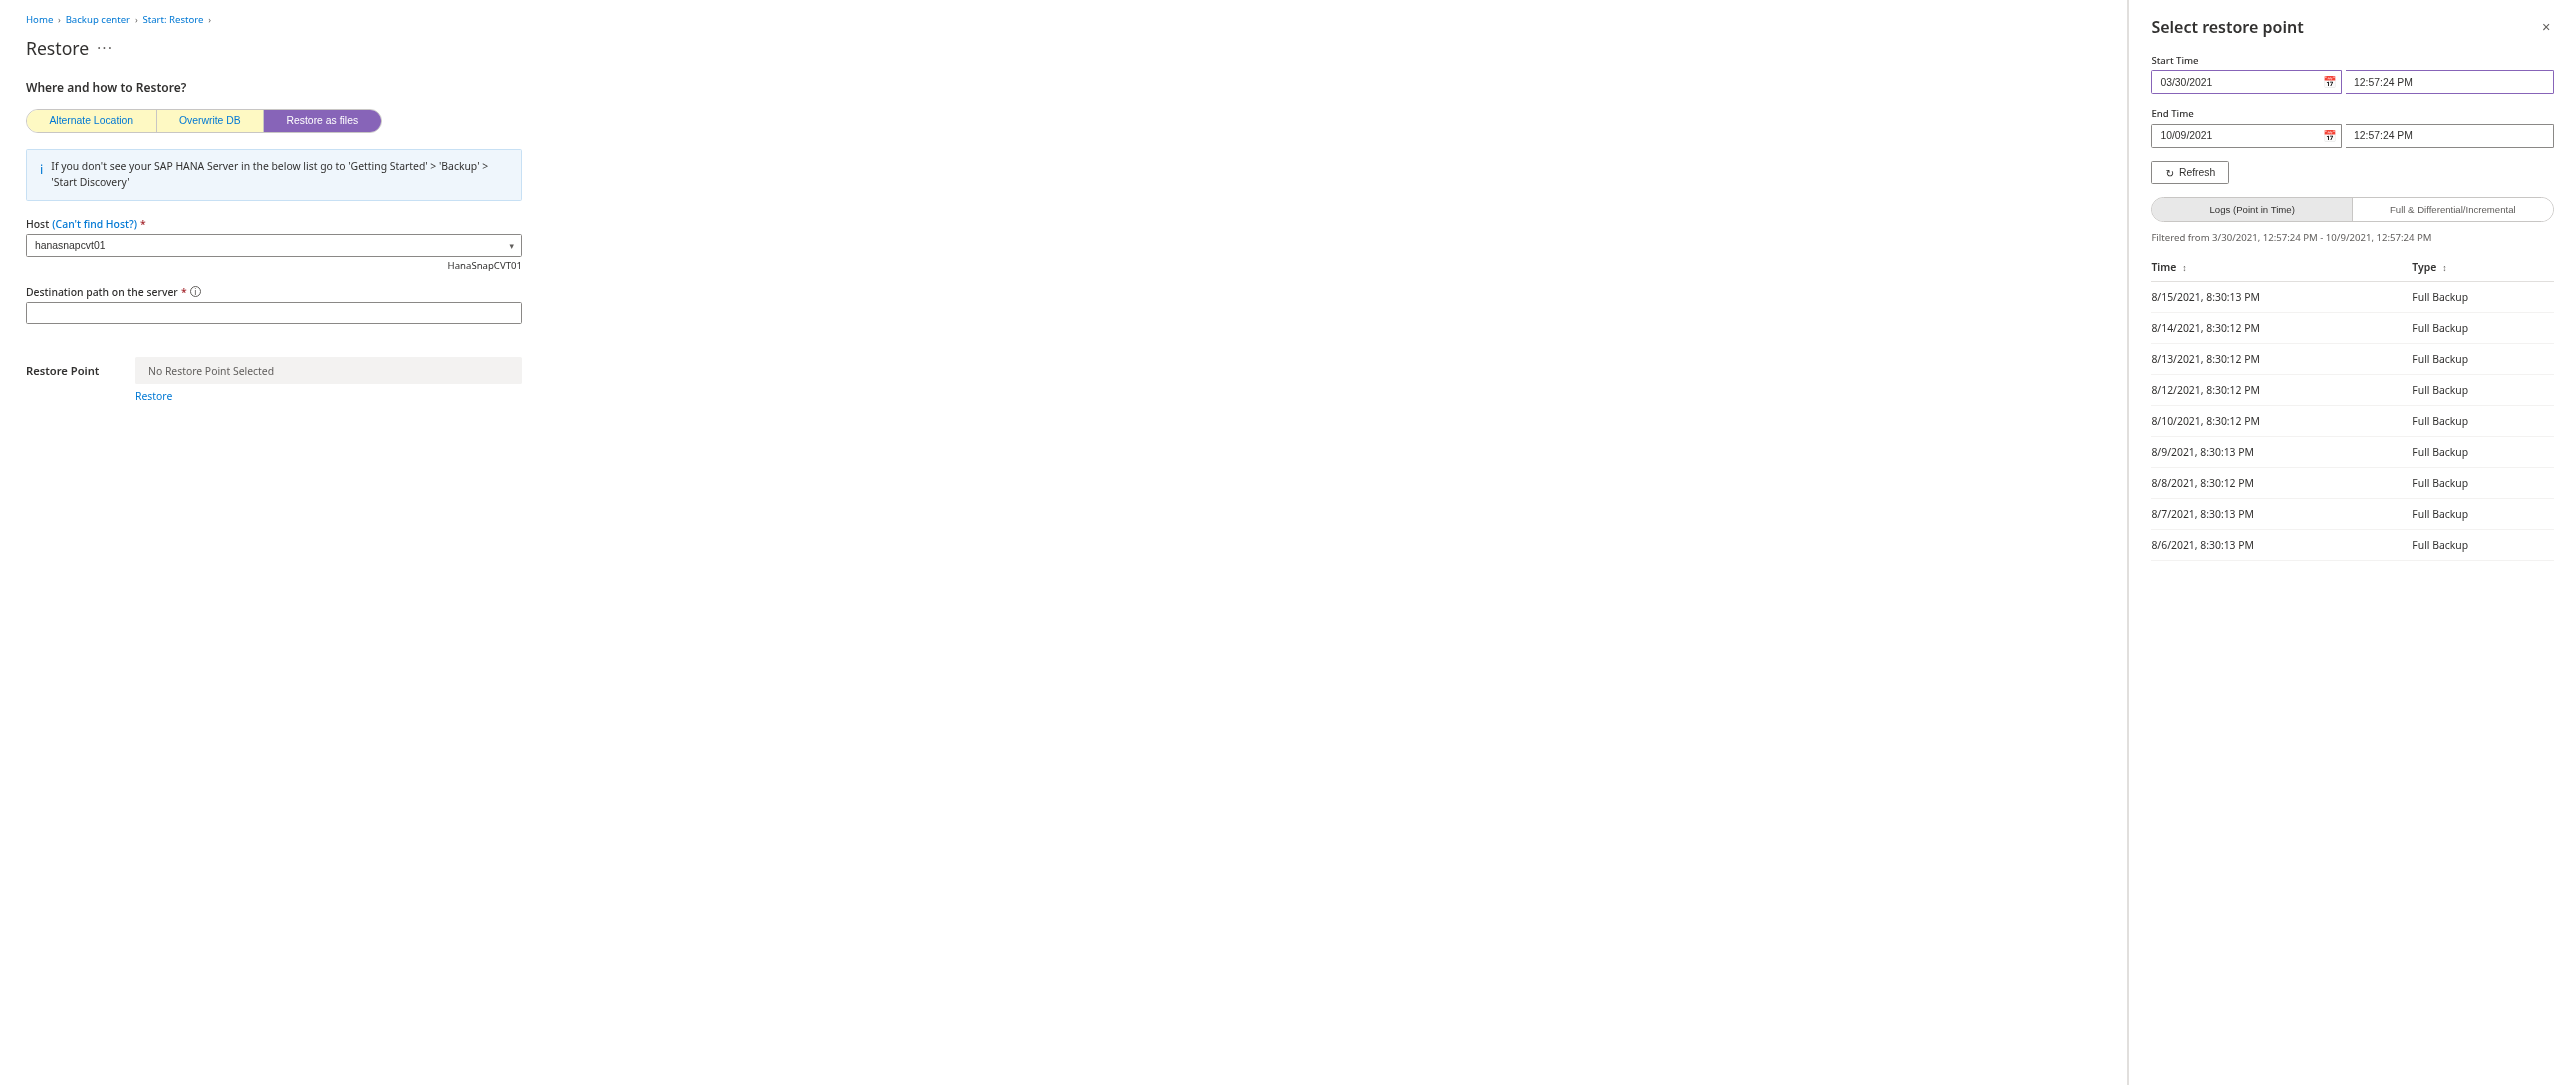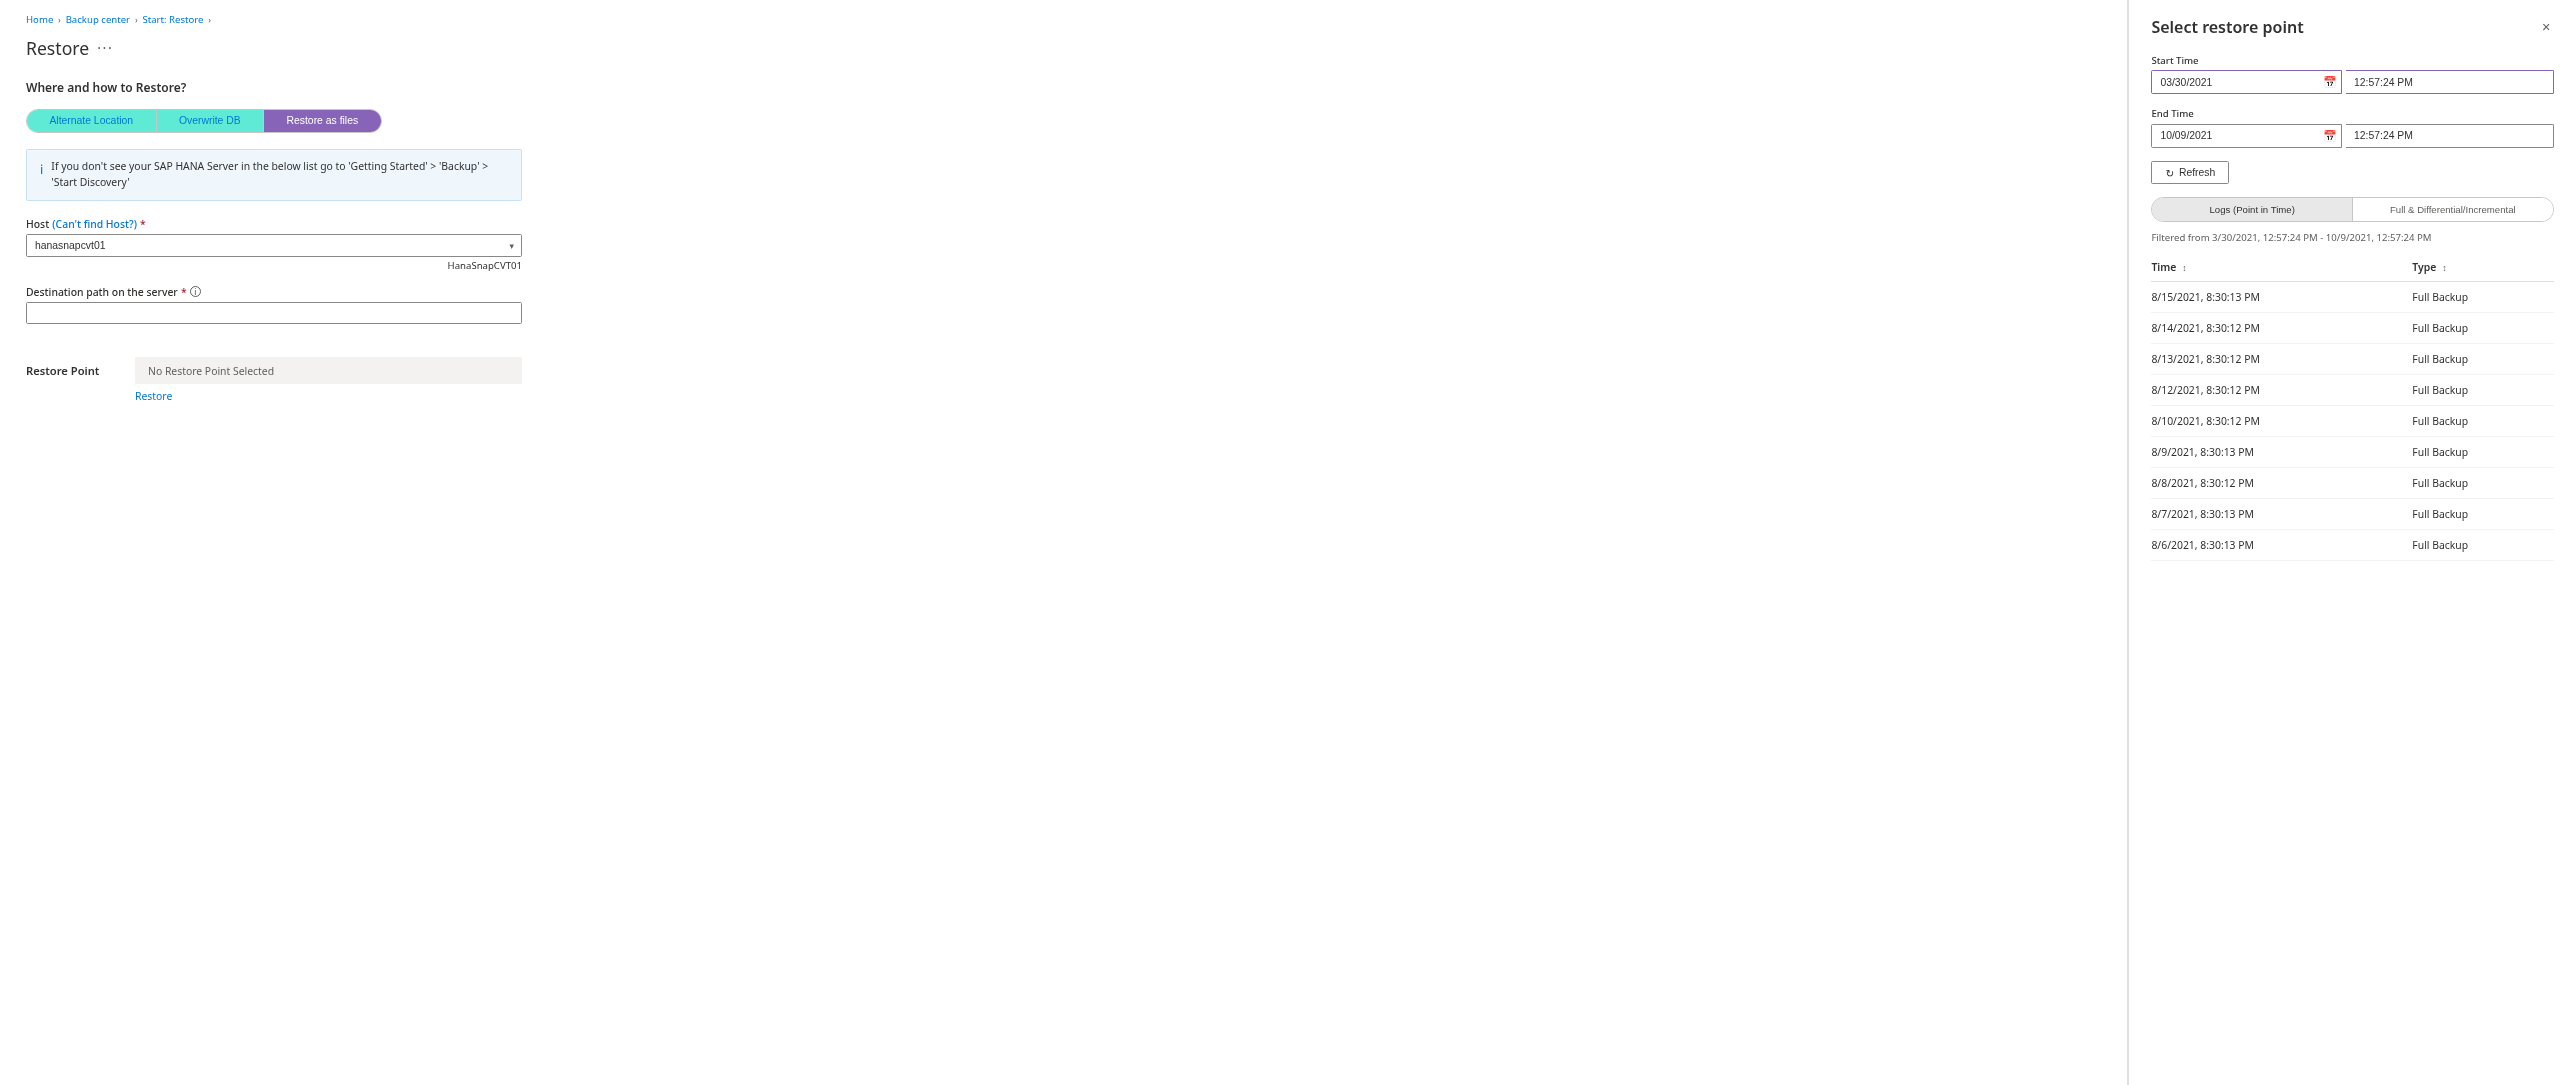--- a/index.html
+++ b/index.html
@@ -66,21 +66,21 @@
       display: flex;
       border: 0.8px solid #c8c6c4;
       border-radius: 16px;
       overflow: hidden;
       width: fit-content;
       margin-bottom: 16px;
     }
     .tab-btn {
       padding: 5.6px 22.4px;
       border: none;
-      background: #5eead4;
+      background: #fef9c3;
       cursor: pointer;
       font-size: 10.4px;
       color: #0078d4;
       transition: background 0.15s;
       white-space: nowrap;
     }
     .tab-btn:not(:last-child) {
       border-right: 0.8px solid #c8c6c4;
     }
     .tab-btn.active {

